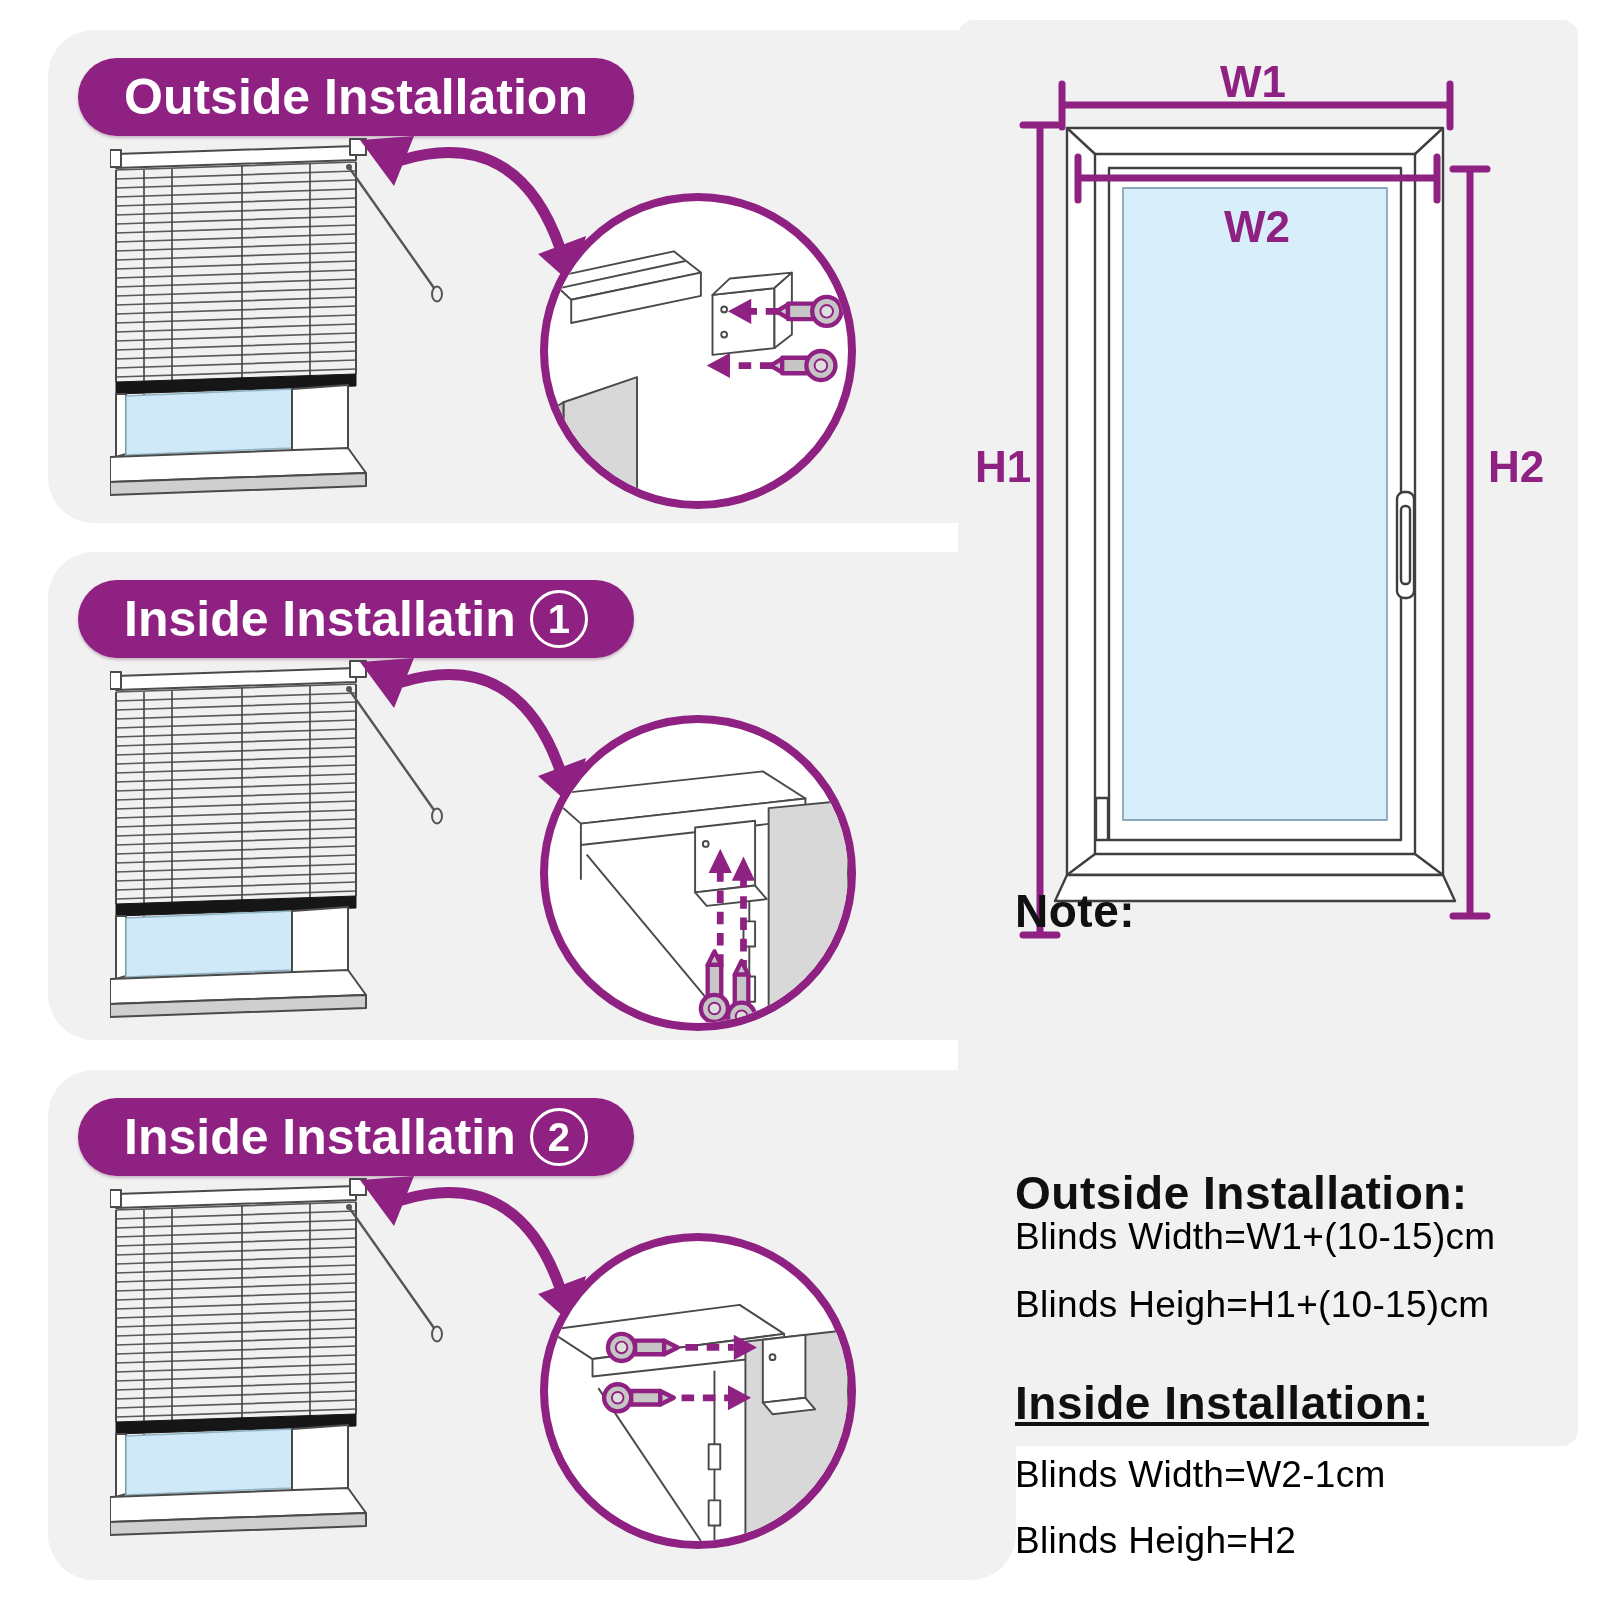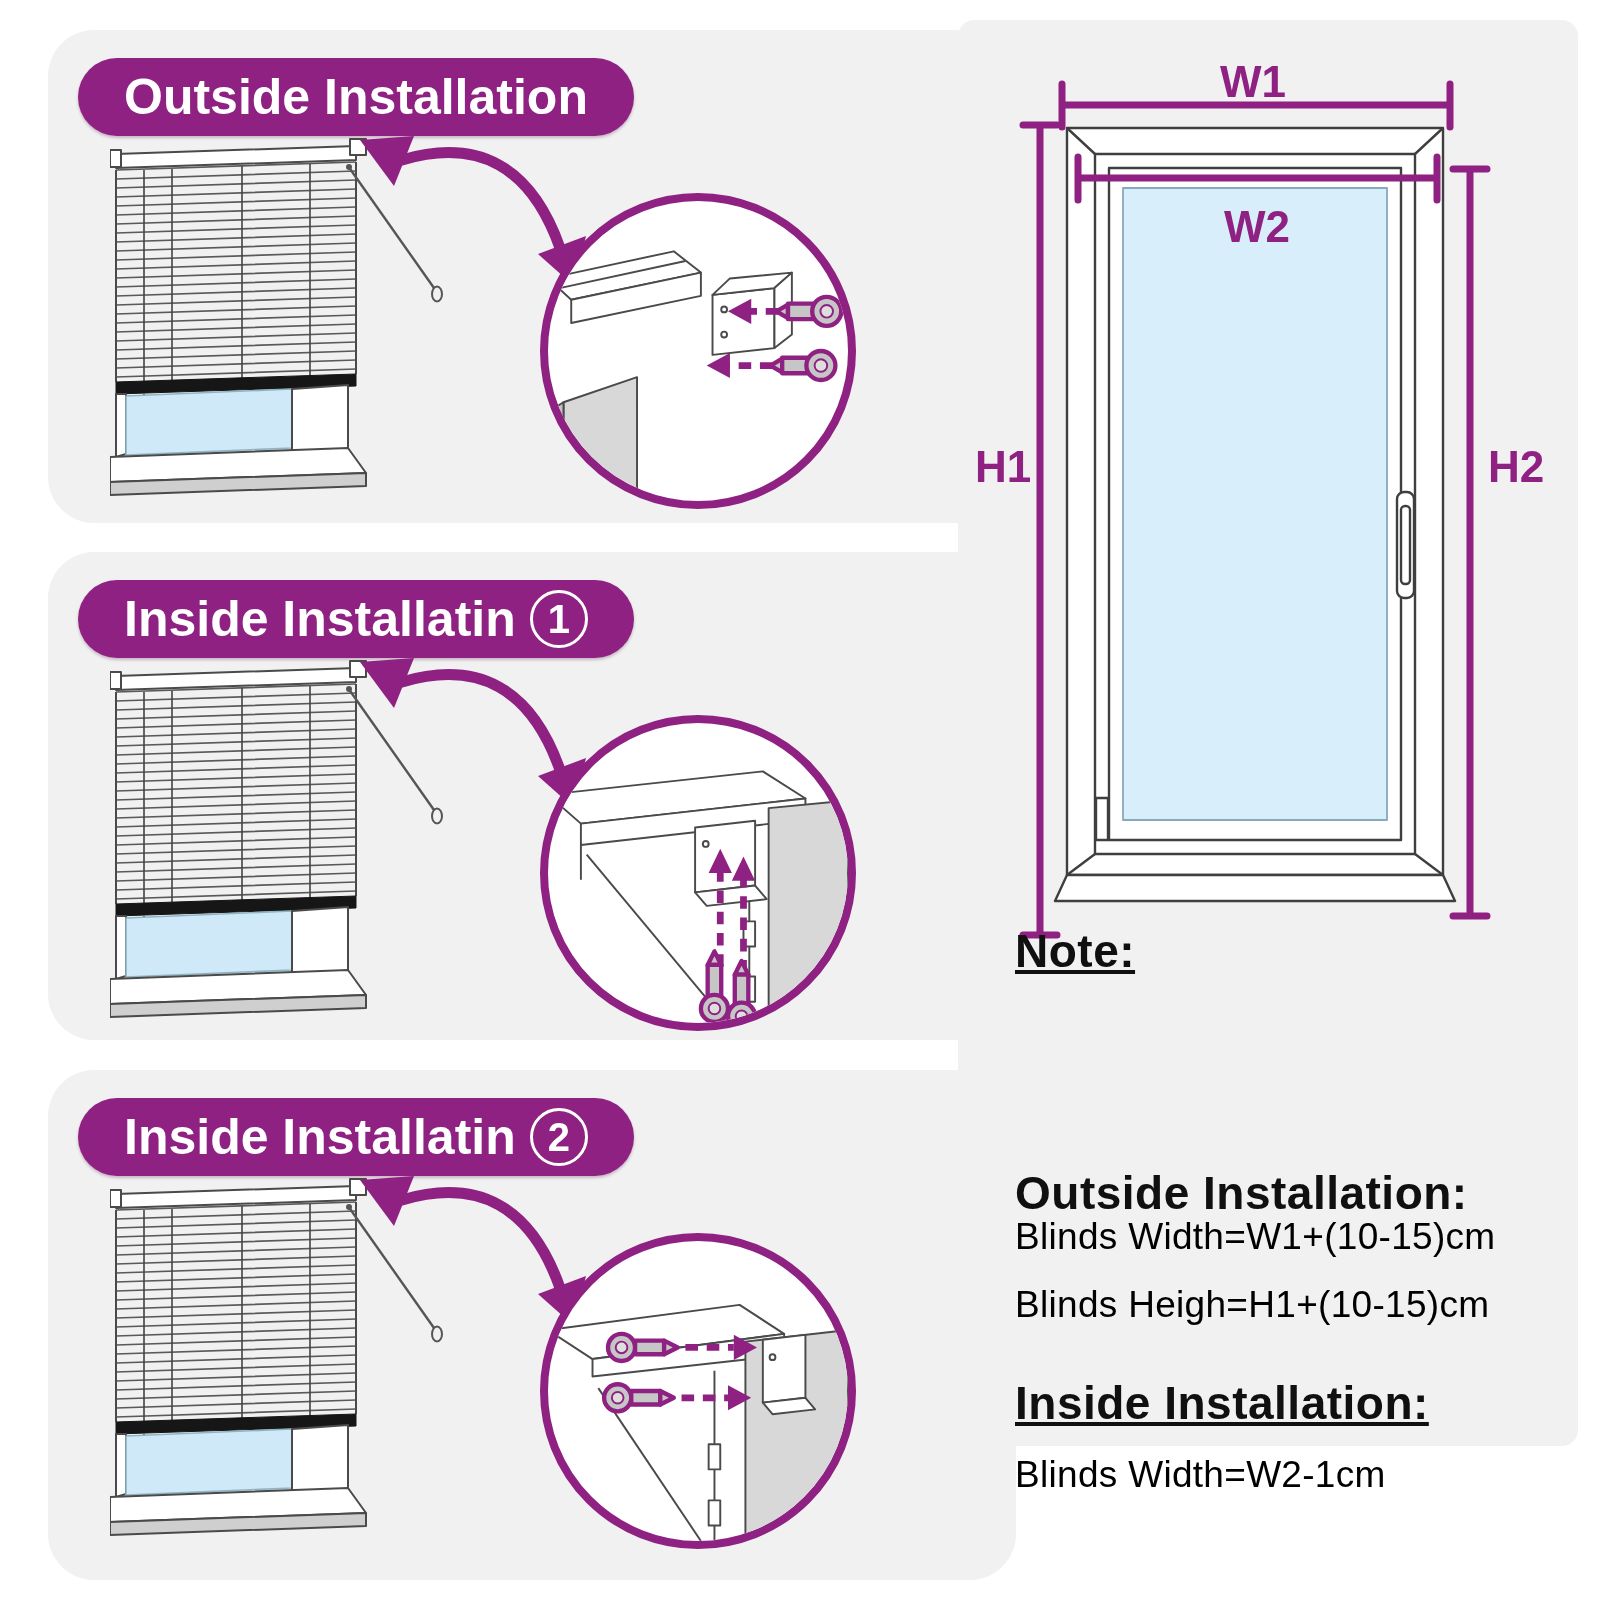--- a/index.html
+++ b/index.html
@@ -21,21 +21,21 @@
   .blind-art{position:absolute;left:62px;top:94px;}
   .arrow-art{position:absolute;left:284px;top:78px;}
   .detail-circle{position:absolute;left:492px;top:163px;width:300px;height:300px;
                  background:#ffffff;border:8px solid #8e2181;border-radius:50%;overflow:hidden;}
   #measure-panel{position:absolute;left:958px;top:20px;width:620px;height:1426px;
                  background:#f1f1f1;border-radius:16px;}
   #window-diagram{position:absolute;left:7px;top:10px;}
   .m-head{position:absolute;left:57px;color:#101010;font-size:46px;font-weight:700;letter-spacing:.5px;}
   .m-body{position:absolute;left:57px;color:#232323;font-size:36px;font-weight:400;letter-spacing:.3px;}
   .m-formula{position:absolute;left:57px;color:#000000;font-size:37px;font-weight:400;letter-spacing:.3px;}
-  #note-heading{top:904px;text-decoration:underline;}
+  #note-heading{top:864px;}
   #note-line1{top:984px;}
   #note-line2{top:1040px;}
   #oi-heading{top:1118px;margin-top:28px;}
   #oi-width{top:1196px;}
   #oi-height{top:1264px;}
   #ii-heading{top:1356px;text-decoration:underline;}
   #ii-width{top:1434px;}
   #ii-height{top:1500px;}
   svg text.dim{font-family:"Liberation Sans","DejaVu Sans",sans-serif;
                font-weight:700;font-size:44px;fill:#8e2181;}
@@ -249,13 +249,14 @@
   </svg>
 
   <div class="m-head" id="note-heading">Note:</div>
 
   <div class="m-head" id="oi-heading">Outside Installation:</div>
   <div class="m-formula" id="oi-width">Blinds Width=W1+(10-15)cm</div>
   <div class="m-formula" id="oi-height">Blinds Heigh=H1+(10-15)cm</div>
 
   <div class="m-head" id="ii-heading">Inside Installation:</div>
   <div class="m-formula" id="ii-width">Blinds Width=W2-1cm</div>
+  <div class="m-formula" id="ii-height">Blinds Heigh=H2</div>
 </div>
 
 </body></html>

